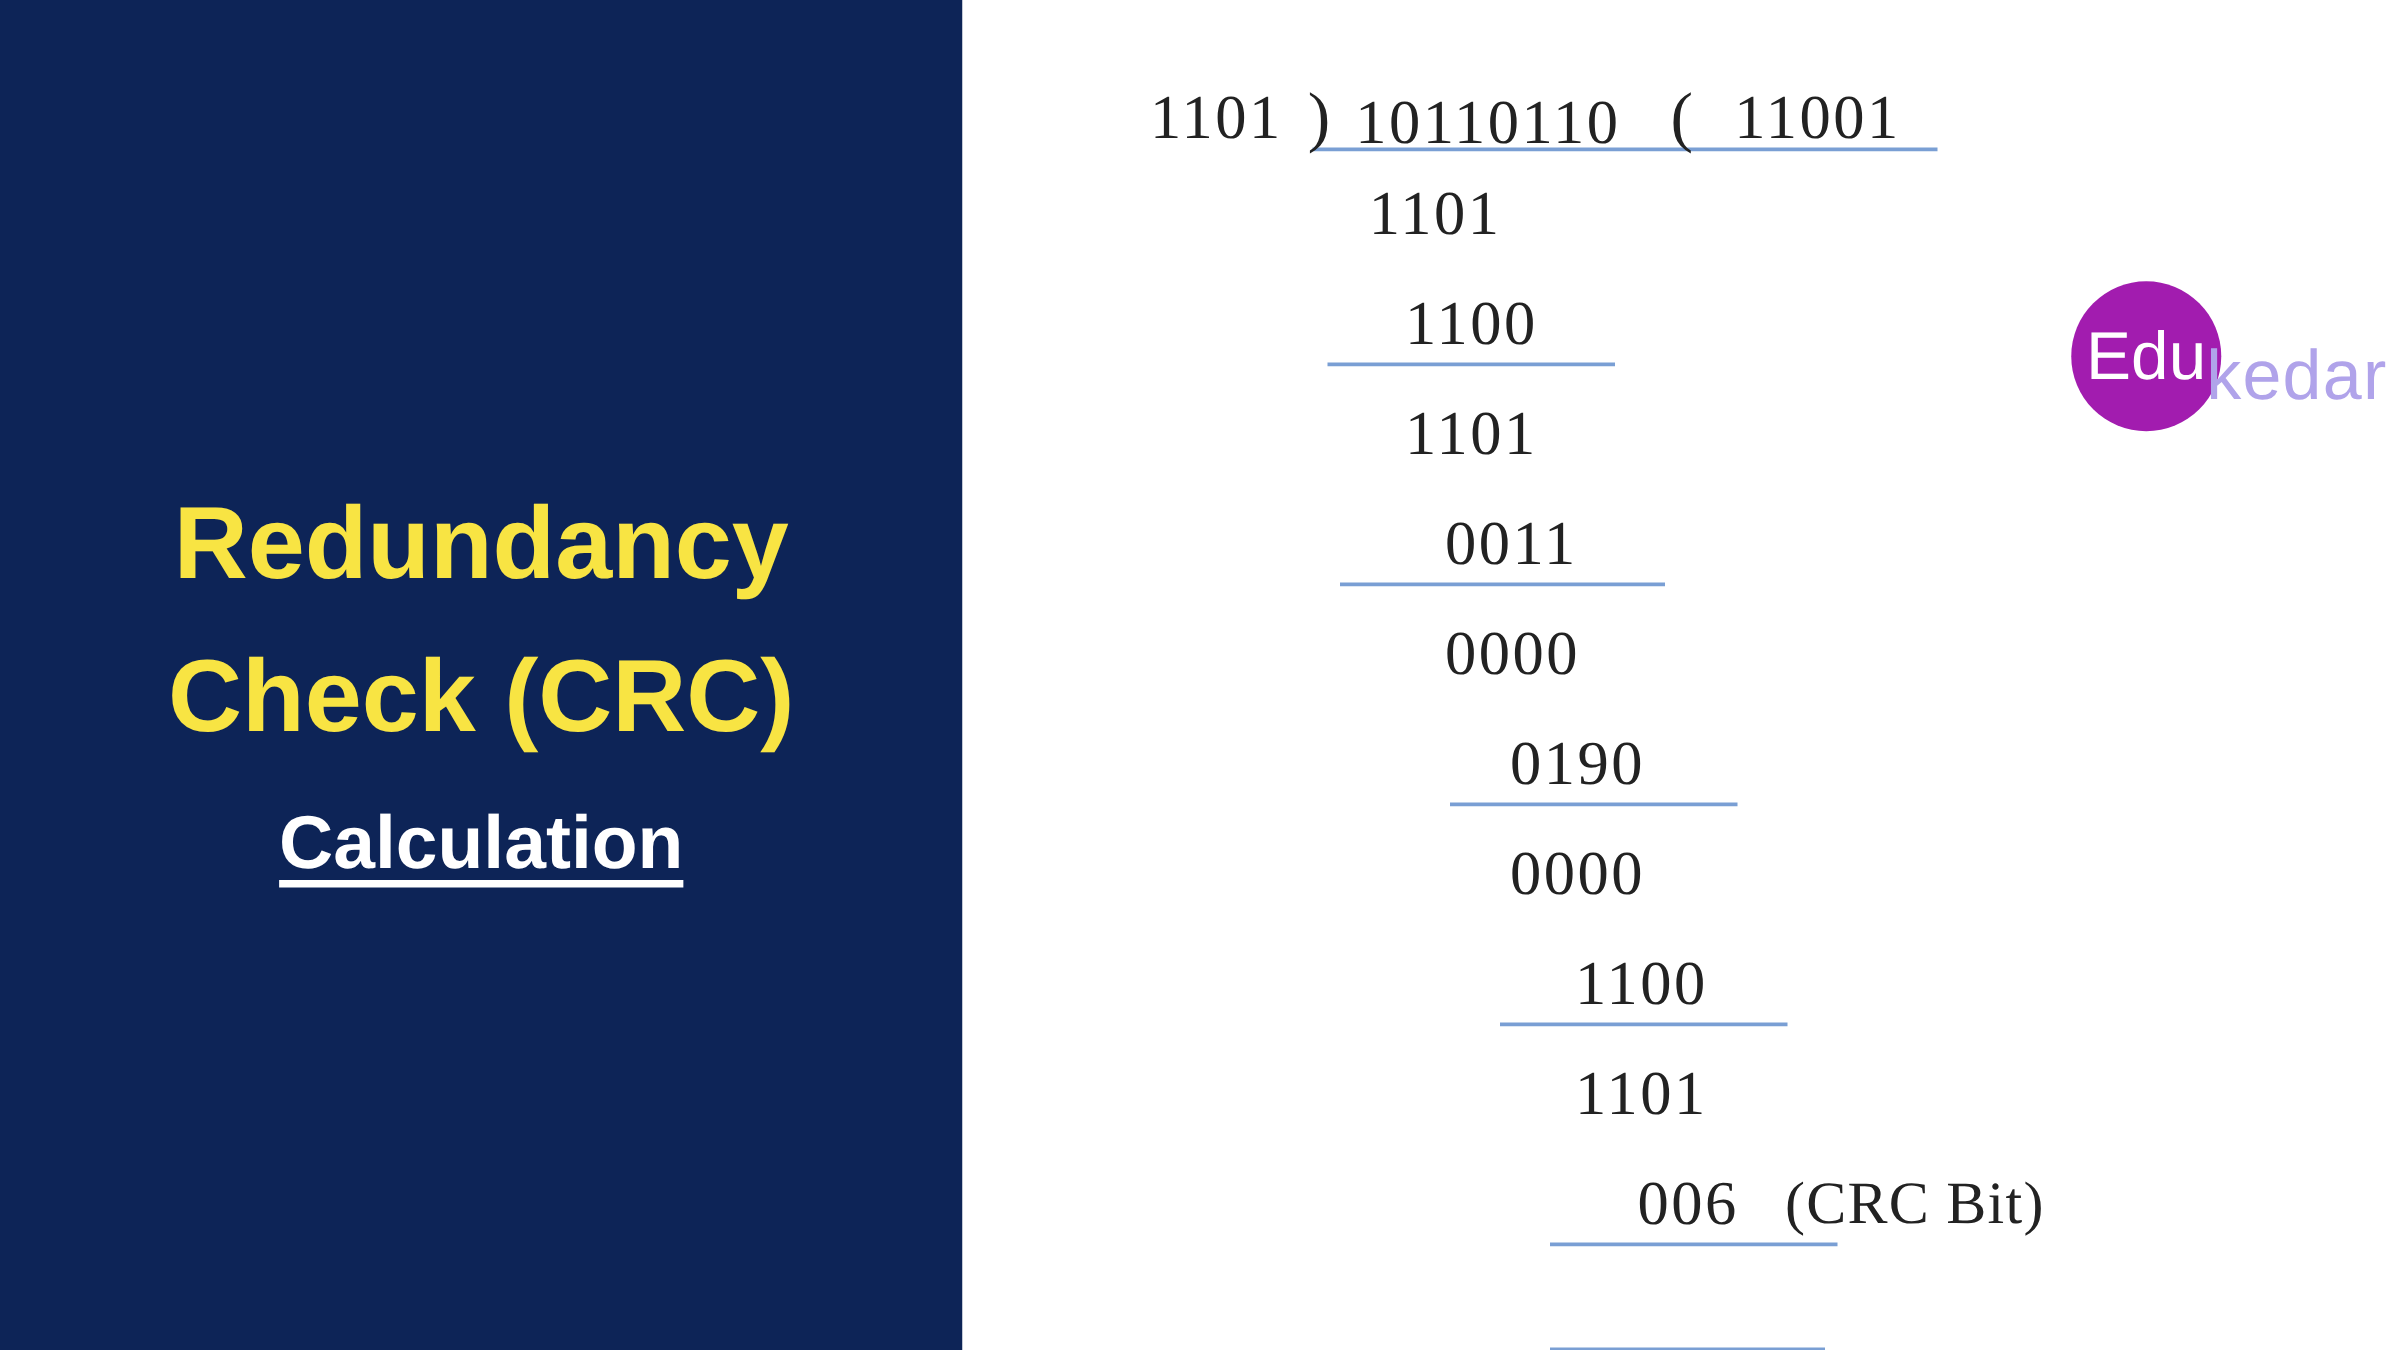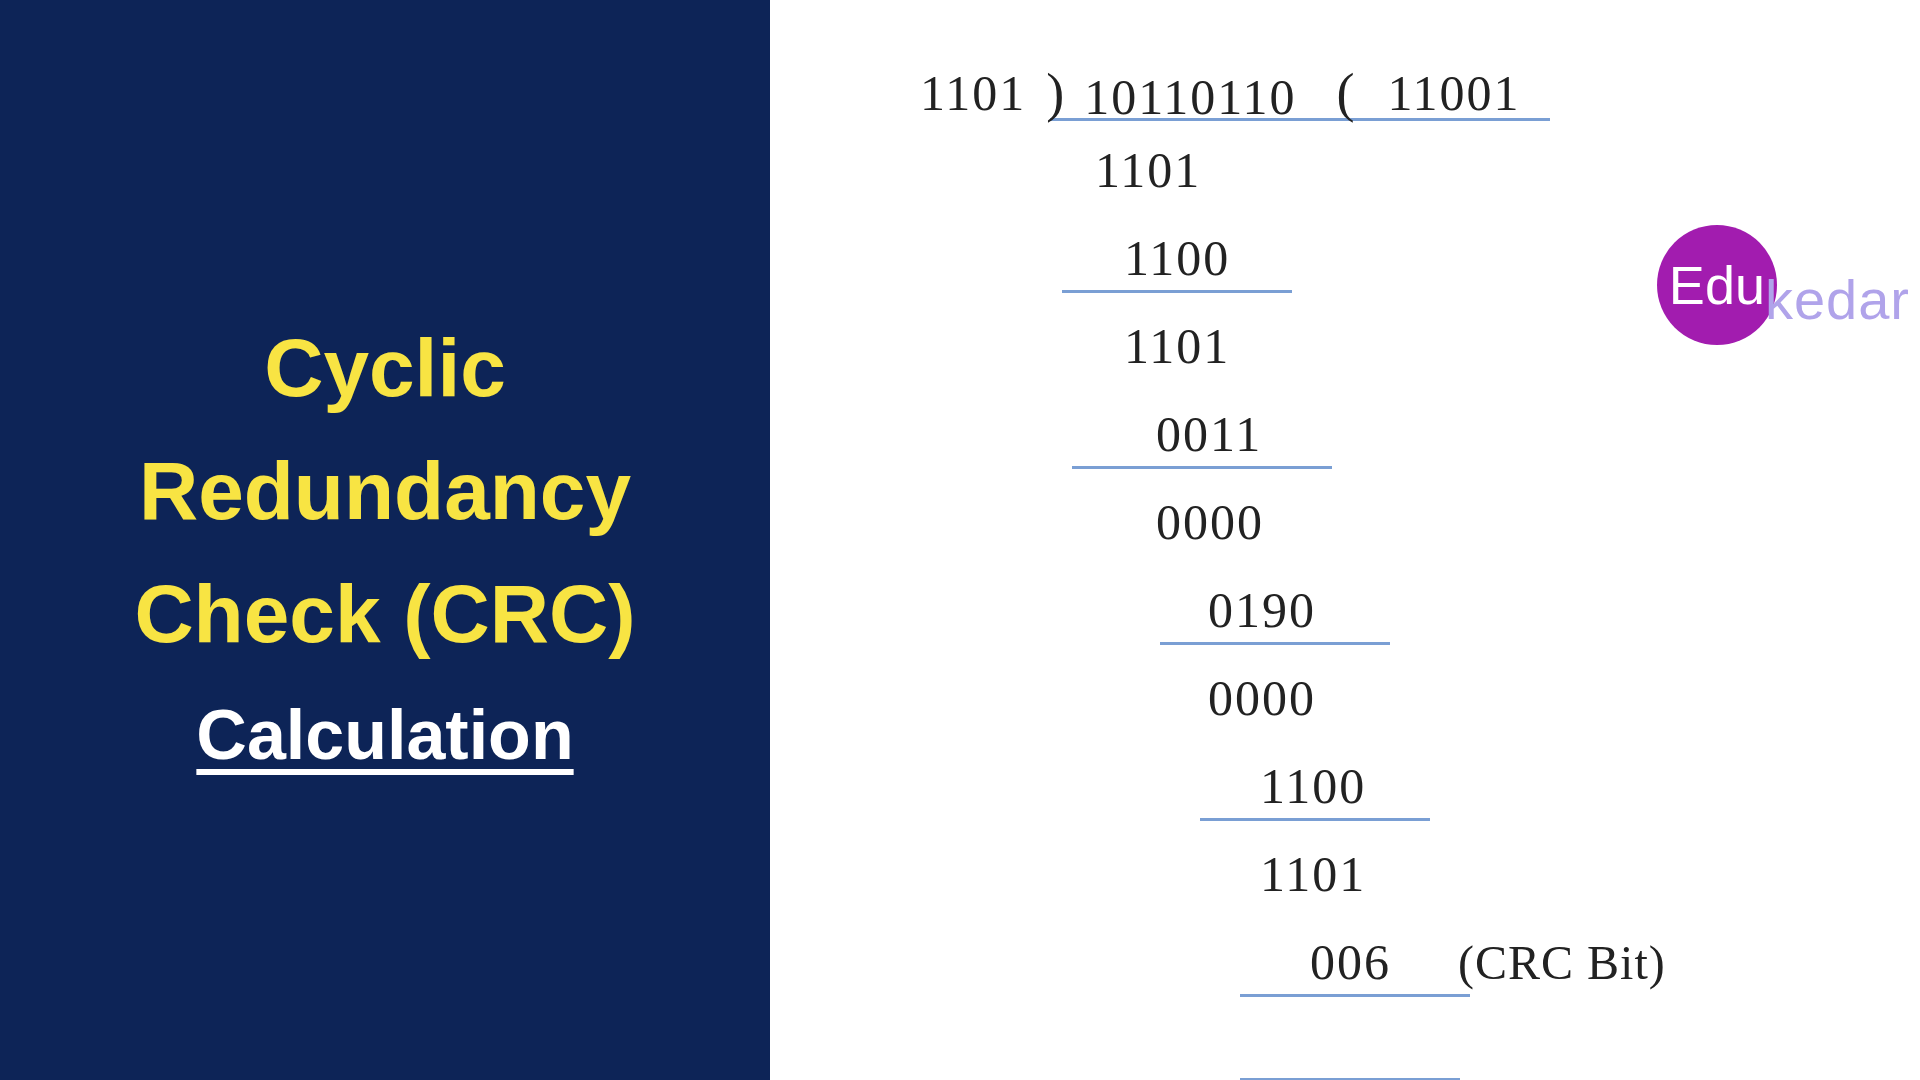--- a/index.html
+++ b/index.html
@@ -30,21 +30,21 @@
       font-family: 'Trebuchet MS', Arial, sans-serif;
       font-weight: bold;
       font-size: 82px;
       text-align: center;
       line-height: 1.5;
     }
     .title-white {
       color: white;
       font-family: 'Trebuchet MS', Arial, sans-serif;
       font-weight: bold;
-      font-size: 70px;
+      font-size: 60px;
       text-align: right;
       text-decoration: underline;
       text-decoration-thickness: 6px;
       text-underline-offset: 10px;
       margin-top: 20px;
     }
     .right-panel {
       flex: 1;
       height: 1080px;
       background: white;
@@ -135,21 +135,20 @@
       font-size: 56px;
       margin-left: -12px;
       letter-spacing: 1px;
       margin-top: 28px;
     }
   </style>
 </head>
 <body>
 
 <div class="left-panel">
-  <div class="title-yellow">Cyclic</div>
   <div class="title-yellow">Redundancy</div>
   <div class="title-yellow">Check (CRC)</div>
   <div class="title-white">Calculation</div>
 </div>
 
 <div class="right-panel">
   <div class="logo">
     <div class="logo-circle">Edu</div>
     <div class="logo-text">kedar</div>
   </div>
@@ -196,17 +195,17 @@
     <div class="step-line">
       <span class="step-num" style="left:450px">1100</span>
     </div>
     <div class="step-line">
       <span class="step-num" style="left:450px">1101</span>
     </div>
     <div class="under-line" style="top:934px; left:430px; width:230px"></div>
 
     <div class="step-line">
       <span class="step-num" style="left:500px">006</span>
-      <span class="step-num crc-label" style="left:648px">(CRC Bit)</span>
+      <span class="step-num crc-label" style="left:618px">(CRC Bit)</span>
     </div>
     <div class="under-line" style="top:1018px; left:430px; width:220px"></div>
   </div>
 </div>
 
 </body></html>

